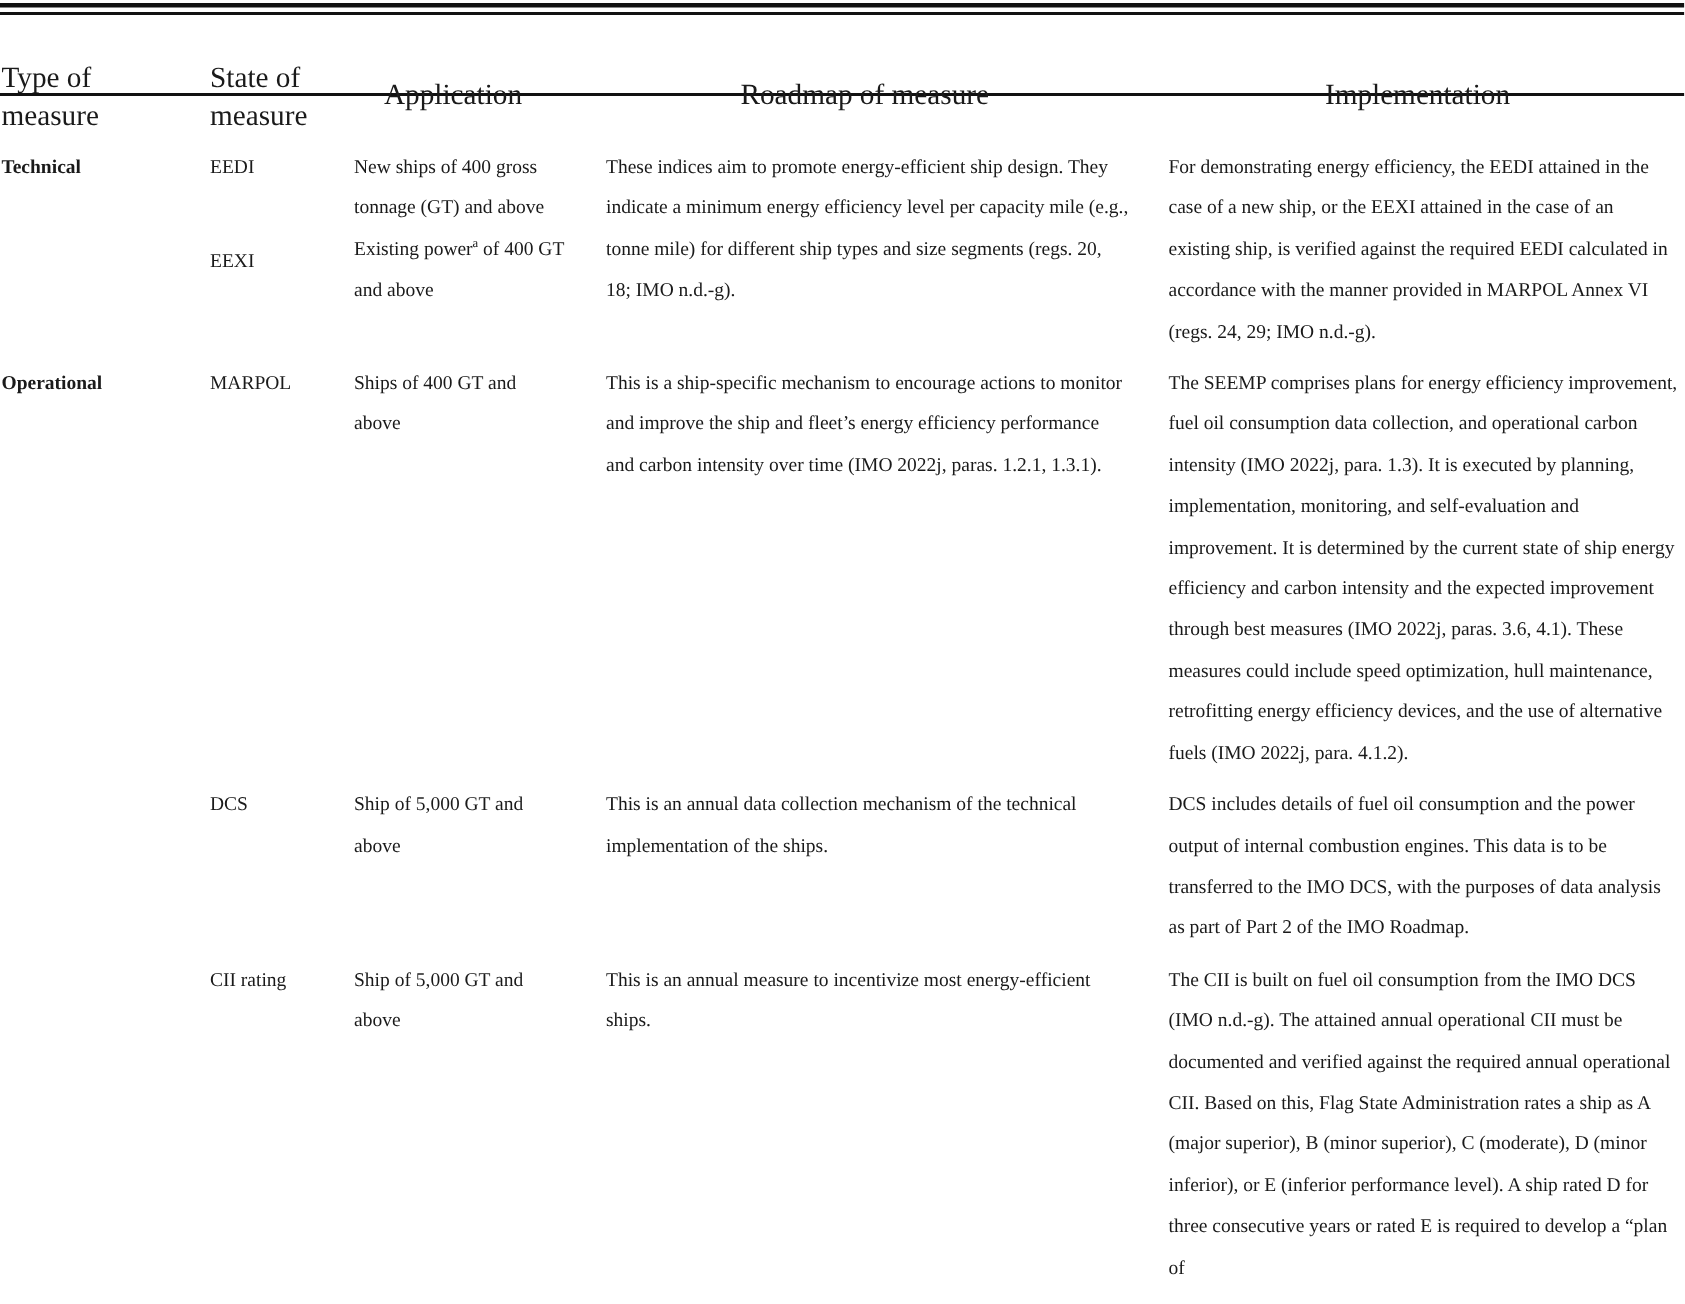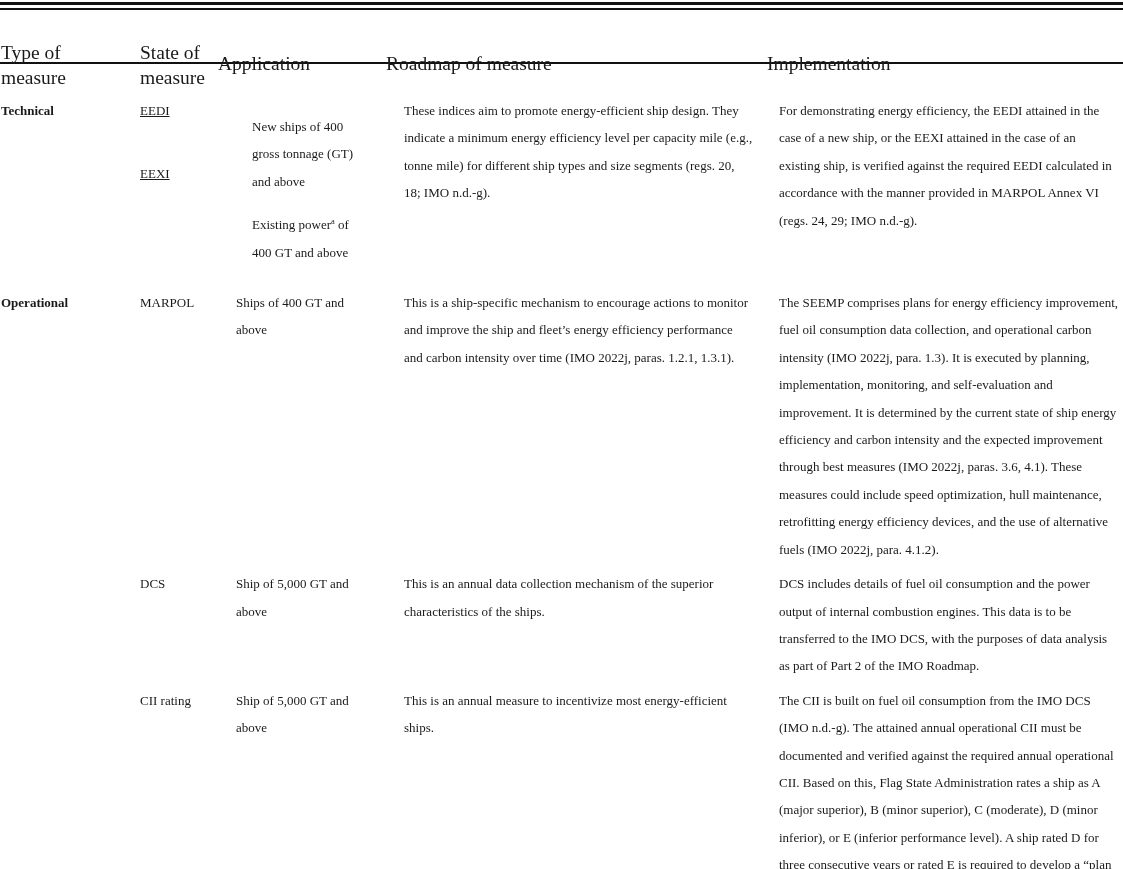--- a/index.html
+++ b/index.html
@@ -54,21 +54,21 @@
     padding: 0;
     vertical-align: bottom;
     height: 76px;
   }
   th.h-type, th.h-name {
     text-align: left;
     padding-left: 1px;
   }
   th.h-name { padding-left: 20px; }
   th.h-app, th.h-purp, th.h-impl {
-    text-align: left;
+    text-align: center;
     padding-bottom: 14px;
   }
   th .hl { display: block; }
 
   tbody td {
     vertical-align: top;
     font-size: 13px;
     line-height: 27.4px;
     padding: 0;
     padding-top: 7px;
@@ -89,23 +89,23 @@
   td.purpose-cell {
     padding-left: 18px;
     padding-right: 14px;
   }
   td.impl-cell {
     padding-left: 12px;
     padding-right: 3px;
   }
 
   
-  .sub-block { margin: 0; text-decoration: underline; }
+  .sub-block { margin: 0; }
   .sub-block + .sub-block { margin-top: 36px; }
-  .app-lines { margin: 16px; }
+  .app-lines { margin: 0; }
 
   sup {
     font-size: 0.65em;
     line-height: 0;
     vertical-align: super;
   }
 </style>
 </head>
 <body>
 
@@ -161,21 +161,21 @@
         <td class="name-cell">MARPOL</td>
         <td class="app-cell">Ships of 400 GT and above</td>
         <td class="purpose-cell">This is a ship-specific mechanism to encourage actions to monitor and improve the ship and fleet’s energy efficiency performance and carbon intensity over time (IMO 2022j, paras. 1.2.1, 1.3.1).</td>
         <td class="impl-cell">The SEEMP comprises plans for energy efficiency improvement, fuel oil consumption data collection, and operational carbon intensity (IMO 2022j, para. 1.3). It is executed by planning, implementation, monitoring, and self-evaluation and improvement. It is determined by the current state of ship energy efficiency and carbon intensity and the expected improvement through best measures (IMO 2022j, paras. 3.6, 4.1). These measures could include speed optimization, hull maintenance, retrofitting energy efficiency devices, and the use of alternative fuels (IMO 2022j, para. 4.1.2).</td>
       </tr>
 
       <tr>
         <td class="type-cell"></td>
         <td class="name-cell">DCS</td>
         <td class="app-cell">Ship of 5,000 GT and above</td>
-        <td class="purpose-cell">This is an annual data collection mechanism of the superior characteristics of the ships.</td>
+        <td class="purpose-cell">This is an annual data collection mechanism of the technical implementation of the ships.</td>
         <td class="impl-cell">DCS includes details of fuel oil consumption and the power output of internal combustion engines. This data is to be transferred to the IMO DCS, with the purposes of data analysis as part of Part 2 of the IMO Roadmap.</td>
       </tr>
 
       <tr>
         <td class="type-cell"></td>
         <td class="name-cell">CII rating</td>
         <td class="app-cell">Ship of 5,000 GT and above</td>
         <td class="purpose-cell">This is an annual measure to incentivize most energy-efficient ships.</td>
         <td class="impl-cell">The CII is built on fuel oil consumption from the IMO DCS (IMO n.d.-g). The attained annual operational CII must be documented and verified against the required annual operational CII. Based on this, Flag State Administration rates a ship as A (major superior), B (minor superior), C (moderate), D (minor inferior), or E (inferior performance level). A ship rated D for three consecutive years or rated E is required to develop a “plan of</td>
       </tr>

